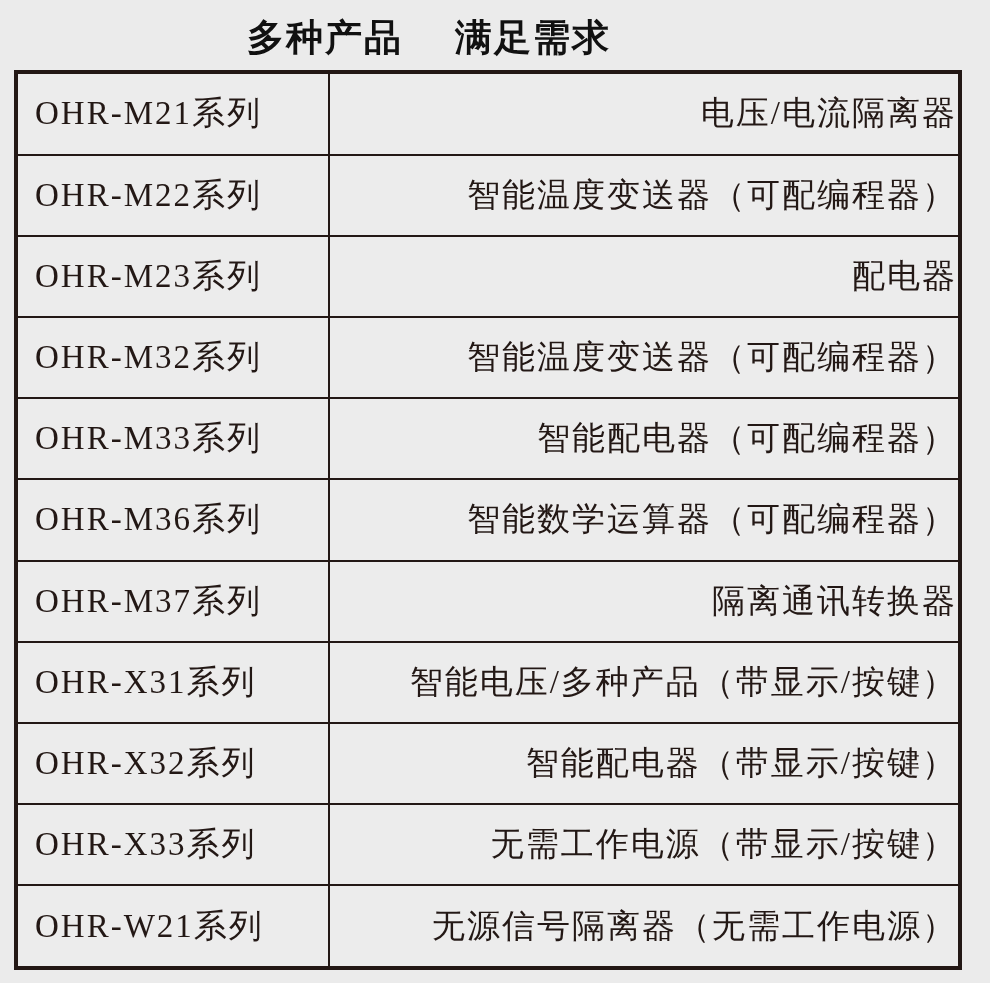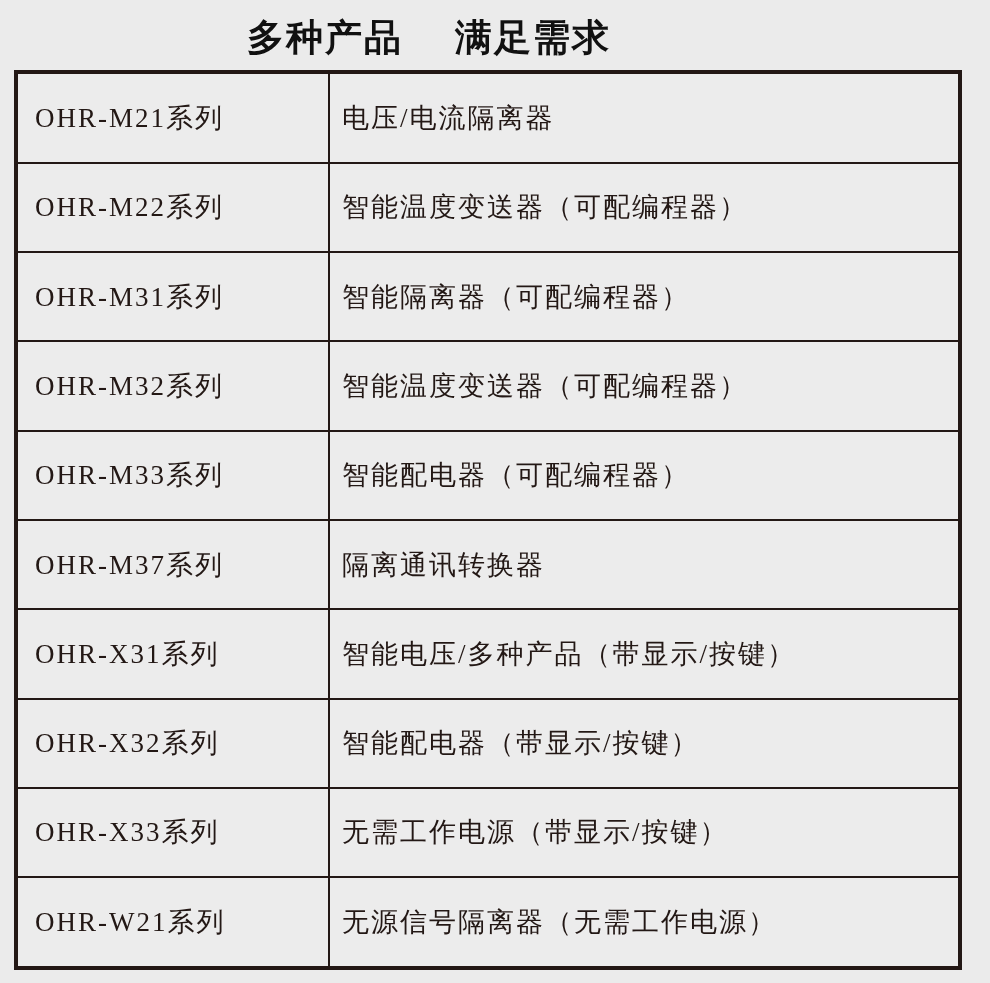--- a/index.html
+++ b/index.html
@@ -43,33 +43,34 @@
     width: 948px;
     height: 900px;
     border-collapse: collapse;
     table-layout: fixed;
     background: #ececec;
     border: 4px solid #231815;
   }
   table.product-table td {
     border: 2px solid #231815;
     height: 58px;
-    font-size: 27px;
+    font-size: 33px;
     letter-spacing: 2px;
     vertical-align: middle;
     white-space: nowrap;
     overflow: hidden;
     color: #231815;
   }
   td.series-cell {
     width: 292px;
     padding-left: 17px;
   }
   td.description-cell {
     padding-left: 12px;
+    text-align: right;
   }
 </style>
 </head>
 <body>
 
 <div class="page-title">
   <span class="title-part">多种产品</span><span class="title-gap"></span><span class="title-part">满足需求</span>
 </div>
 
 <table class="product-table">
@@ -78,38 +79,42 @@
       <tr>
         <td class="series-cell">OHR-M21系列</td>
         <td class="description-cell">电压/电流隔离器</td>
       </tr>
 
       <tr>
         <td class="series-cell">OHR-M22系列</td>
         <td class="description-cell">智能温度变送器（可配编程器）</td>
       </tr>
 
+      <tr>
+        <td class="series-cell">OHR-M23系列</td>
+        <td class="description-cell">配电器</td>
+      </tr>
 
-      <tr>
-        <td class="series-cell">OHR-M31系列</td>
-        <td class="description-cell">智能隔离器（可配编程器）</td>
-      </tr>
 
       <tr>
         <td class="series-cell">OHR-M32系列</td>
         <td class="description-cell">智能温度变送器（可配编程器）</td>
       </tr>
 
       <tr>
         <td class="series-cell">OHR-M33系列</td>
         <td class="description-cell">智能配电器（可配编程器）</td>
       </tr>
 
 
 
+      <tr>
+        <td class="series-cell">OHR-M36系列</td>
+        <td class="description-cell">智能数学运算器（可配编程器）</td>
+      </tr>
 
       <tr>
         <td class="series-cell">OHR-M37系列</td>
         <td class="description-cell">隔离通讯转换器</td>
       </tr>
 
       <tr>
         <td class="series-cell">OHR-X31系列</td>
         <td class="description-cell">智能电压/多种产品（带显示/按键）</td>
       </tr>

